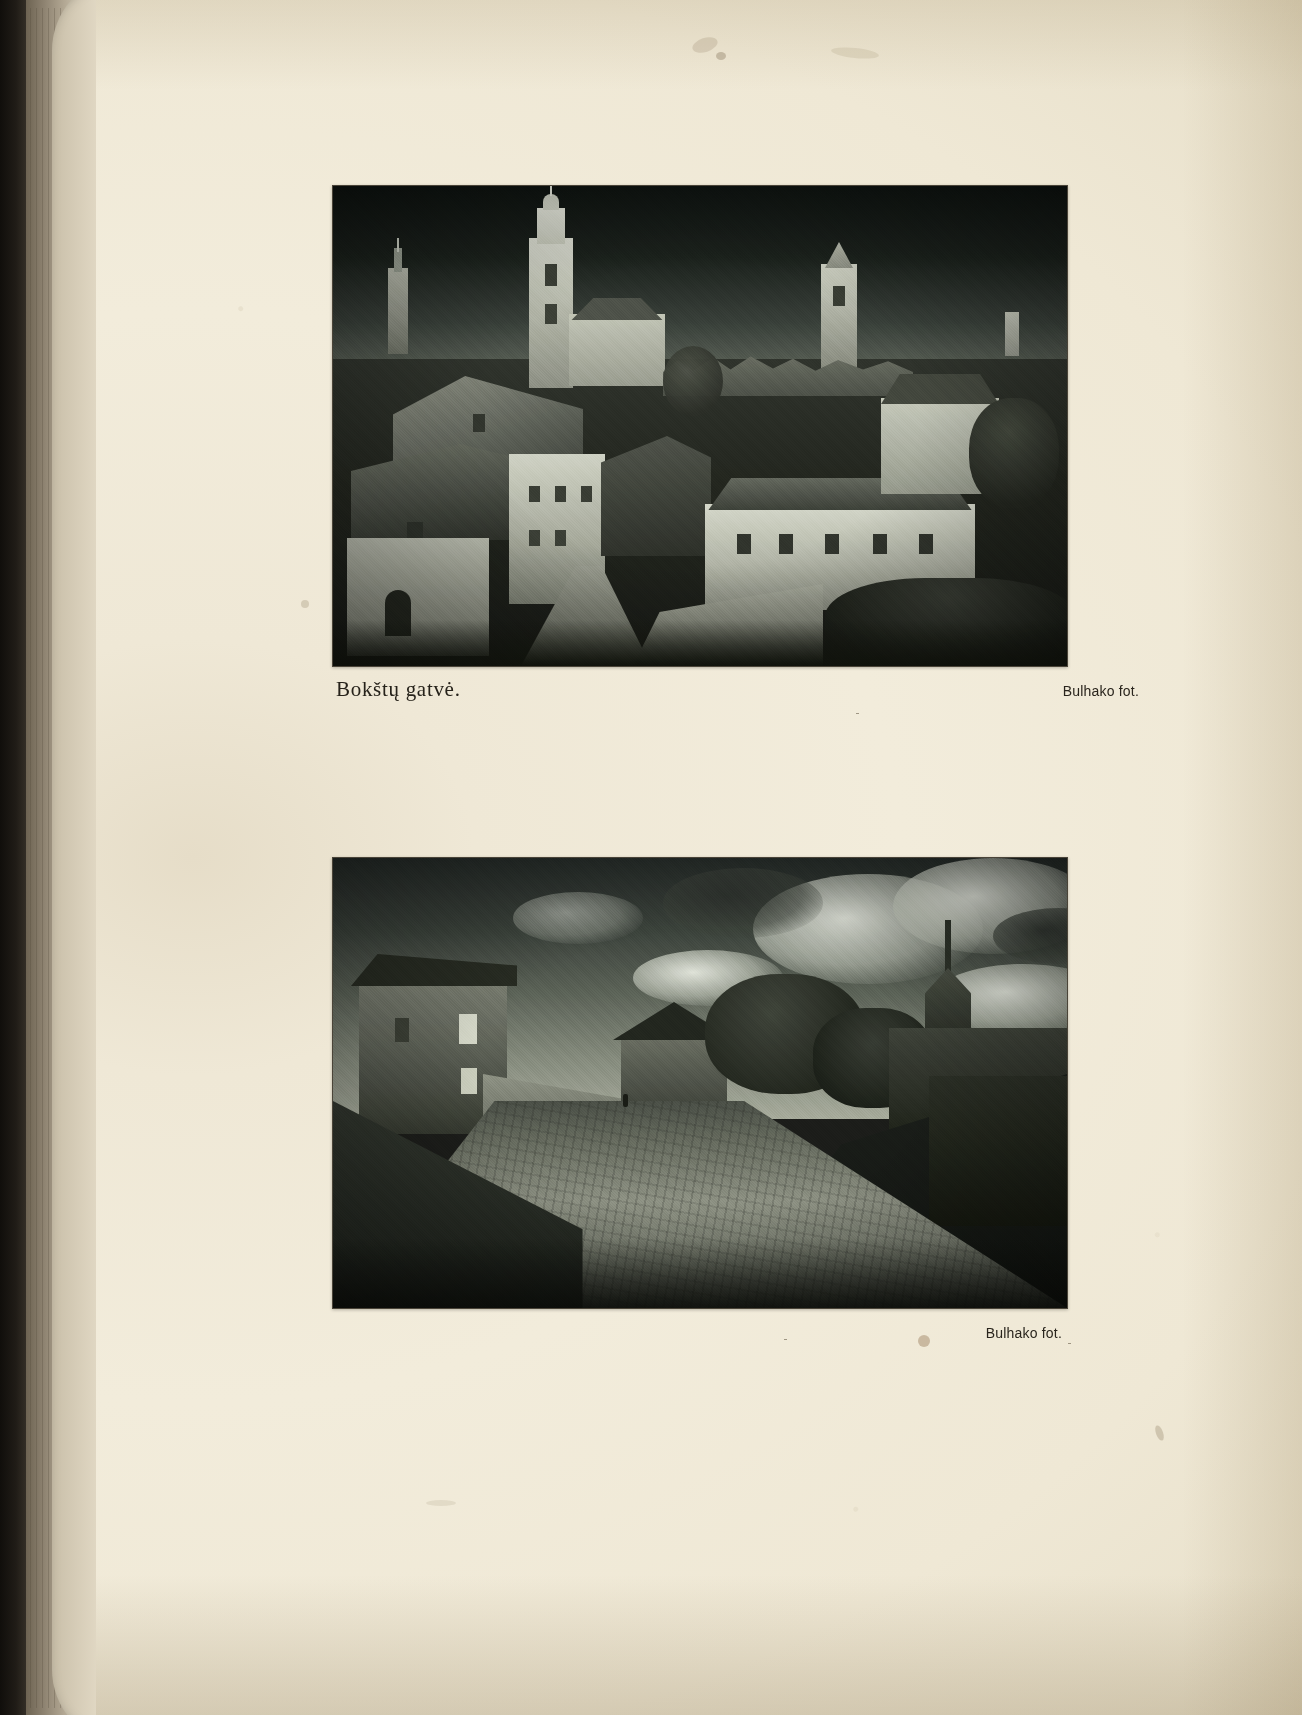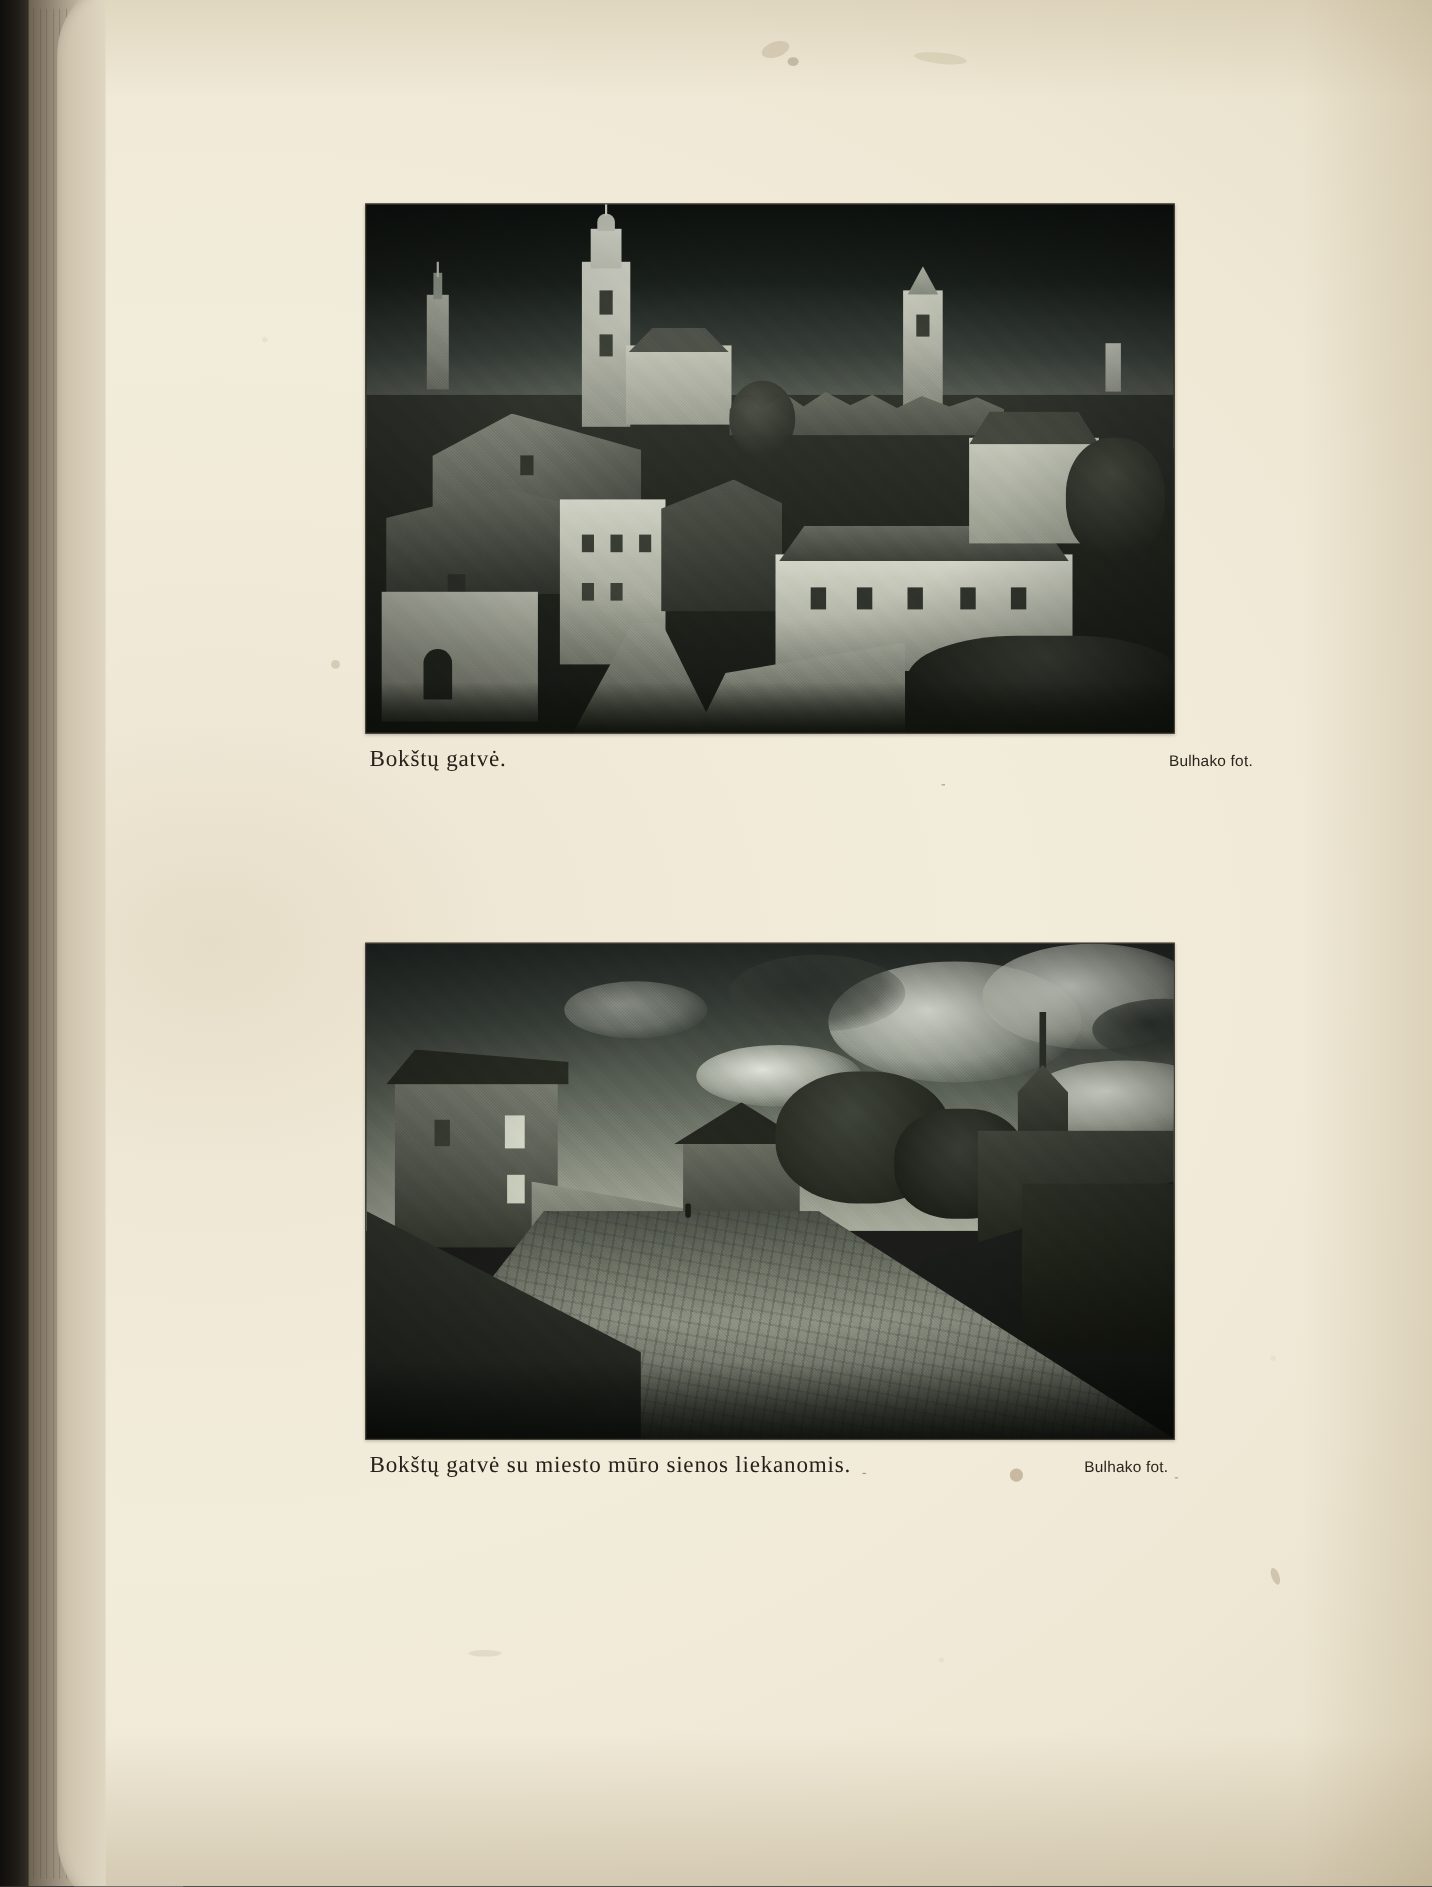--- a/index.html
+++ b/index.html
@@ -334,19 +334,18 @@
 
         <div class="blk" style="left:290px;top:236px;width:5px;height:13px;background:#191c15;border-radius:2px;"></div>
 
         <div class="blk" style="left:0;bottom:0;width:100%;height:70px;background:linear-gradient(0deg,rgba(12,14,10,.85) 0%,rgba(12,14,10,0) 100%);"></div>
 
         <div class="grainy"></div>
         <div class="vig"></div>
       </div>
 
       <div class="caption-row">
-        <div class="caption">Bokštų gatvė su miesto mūro sienos liekanomis.</div>
         <div class="credit">Bulhako fot.</div>
       </div>
     </div>
 
   </div>
 </div>
 
 </body></html>

